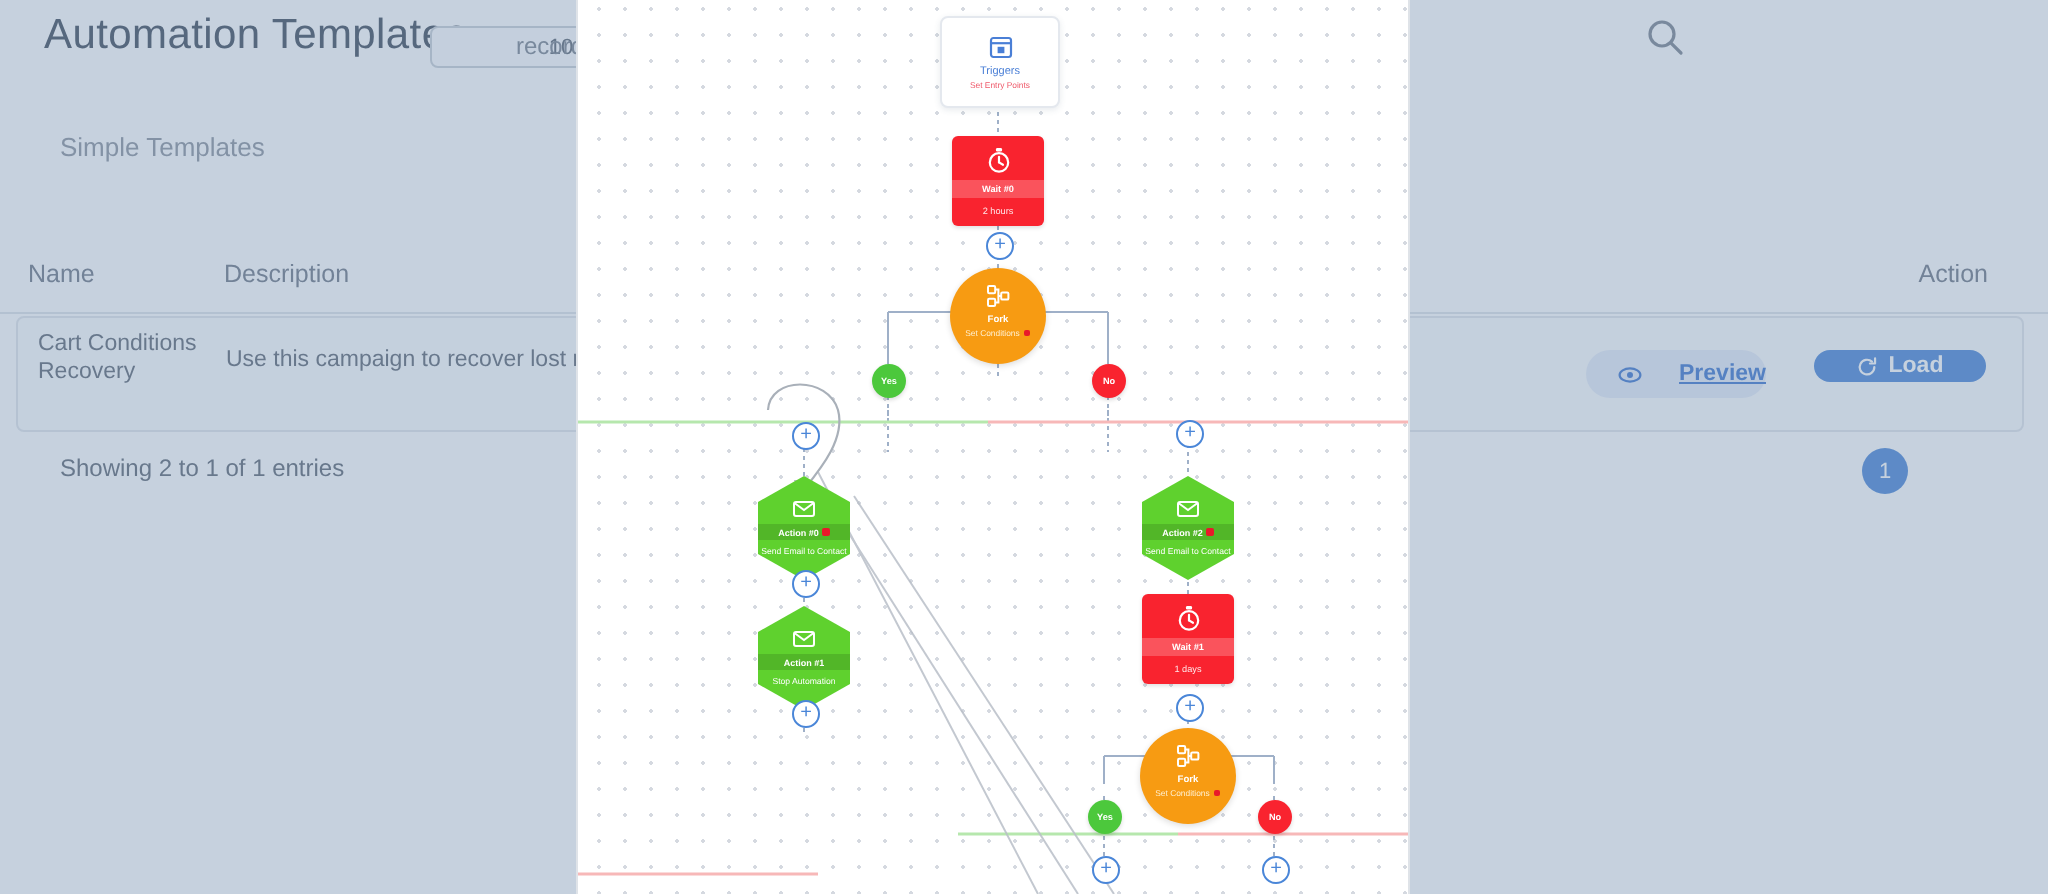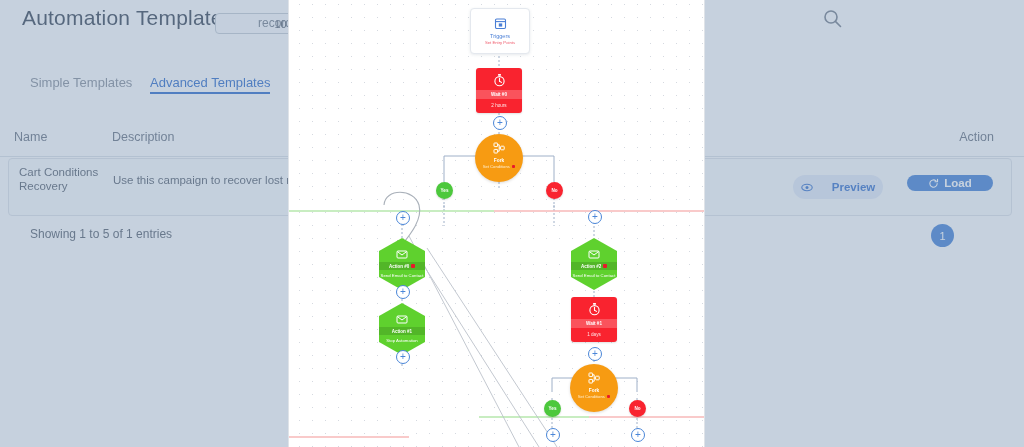--- a/index.html
+++ b/index.html
@@ -51,21 +51,21 @@
     font-size: 12px; font-weight: bold;
     display: flex; align-items: center; justify-content: center;
     letter-spacing: .2px;
   }
 
   
   .tabs { position: absolute; left: 0; top: 56px; right: 0; height: 36px; }
   .tab {
     position: absolute; top: 0; height: 34px;
     font-size: 13px; color: #8c939e;
-    display: flex; align-items: flex-end;
+    display: flex; align-items: center;
   }
   .tab.tab-simple { left: 30px; }
   .tab.tab-advanced {
     left: 150px; color: #3570cd;
     border-bottom: 2px solid #3570cd;
     padding-bottom: 2px;
   }
 
   
   .table-head {
@@ -89,21 +89,21 @@
   .cell-desc {
     position: absolute; left: 104px; top: 14px; right: 310px;
     font-size: 11.5px; line-height: 14px; color: #5e6773;
     overflow: hidden;
   }
   .btn-preview {
     position: absolute; right: 128px; top: 16px;
     width: 90px; height: 24px; border-radius: 13px;
     background: #e6edf8; color: #3d76cf;
     font-size: 11.5px; font-weight: bold;
-    display: flex; align-items: center; justify-content: center; gap: 19px;
+    display: flex; align-items: center; justify-content: flex-end; gap: 19px; text-decoration: underline;
   }
   .btn-load {
     position: absolute; right: 18px; top: 16px;
     width: 86px; height: 16px; border-radius: 13px;
     background: #4a86d8; color: #ffffff;
     font-size: 11.5px; font-weight: bold;
     display: flex; align-items: center; justify-content: center; gap: 5px;
   }
   .showing-text {
     position: absolute; left: 30px; top: 227px;
@@ -249,23 +249,20 @@
           <line x1="13.4" y1="13.4" x2="18.5" y2="18.5" stroke="#7b8490" stroke-width="1.6" stroke-linecap="round"></line>
         </svg>
       </div>
 
     </div>
 
     <div class="tabs">
       <div class="tab tab-simple">
         <span>Simple Templates</span>
       </div>
-      <div class="tab tab-advanced">
-        <span>Advanced Templates</span>
-      </div>
     </div>
 
     <div class="table-head">
       <div class="th th-name">Name</div>
       <div class="th th-desc">Description</div>
       <div class="th th-action">Action</div>
     </div>
 
     <div class="table-row">
       <div class="cell-name">Cart Conditions Recovery</div>
@@ -281,21 +278,21 @@
 
       <div class="btn-load">
         <svg width="11" height="11" viewBox="0 0 12 12">
           <path d="M10 6a4 4 0 1 1-1.3-2.9" fill="none" stroke="#ffffff" stroke-width="1.2" stroke-linecap="round"></path>
           <path d="M10.4 1.3 L10.4 4.1 L7.6 4.1" fill="none" stroke="#ffffff" stroke-width="1.2" stroke-linecap="round" stroke-linejoin="round"></path>
         </svg>
         <span>Load</span>
       </div>
     </div>
 
-    <div class="showing-text">Showing 1 to 5 of 1 entries</div>
+    <div class="showing-text">Showing 2 to 1 of 1 entries</div>
     <div class="pager">
       <span>1</span>
     </div>
   </div>
 
   <div class="veil"></div>
 
   <div class="modal">
     <div class="canvas">
 

